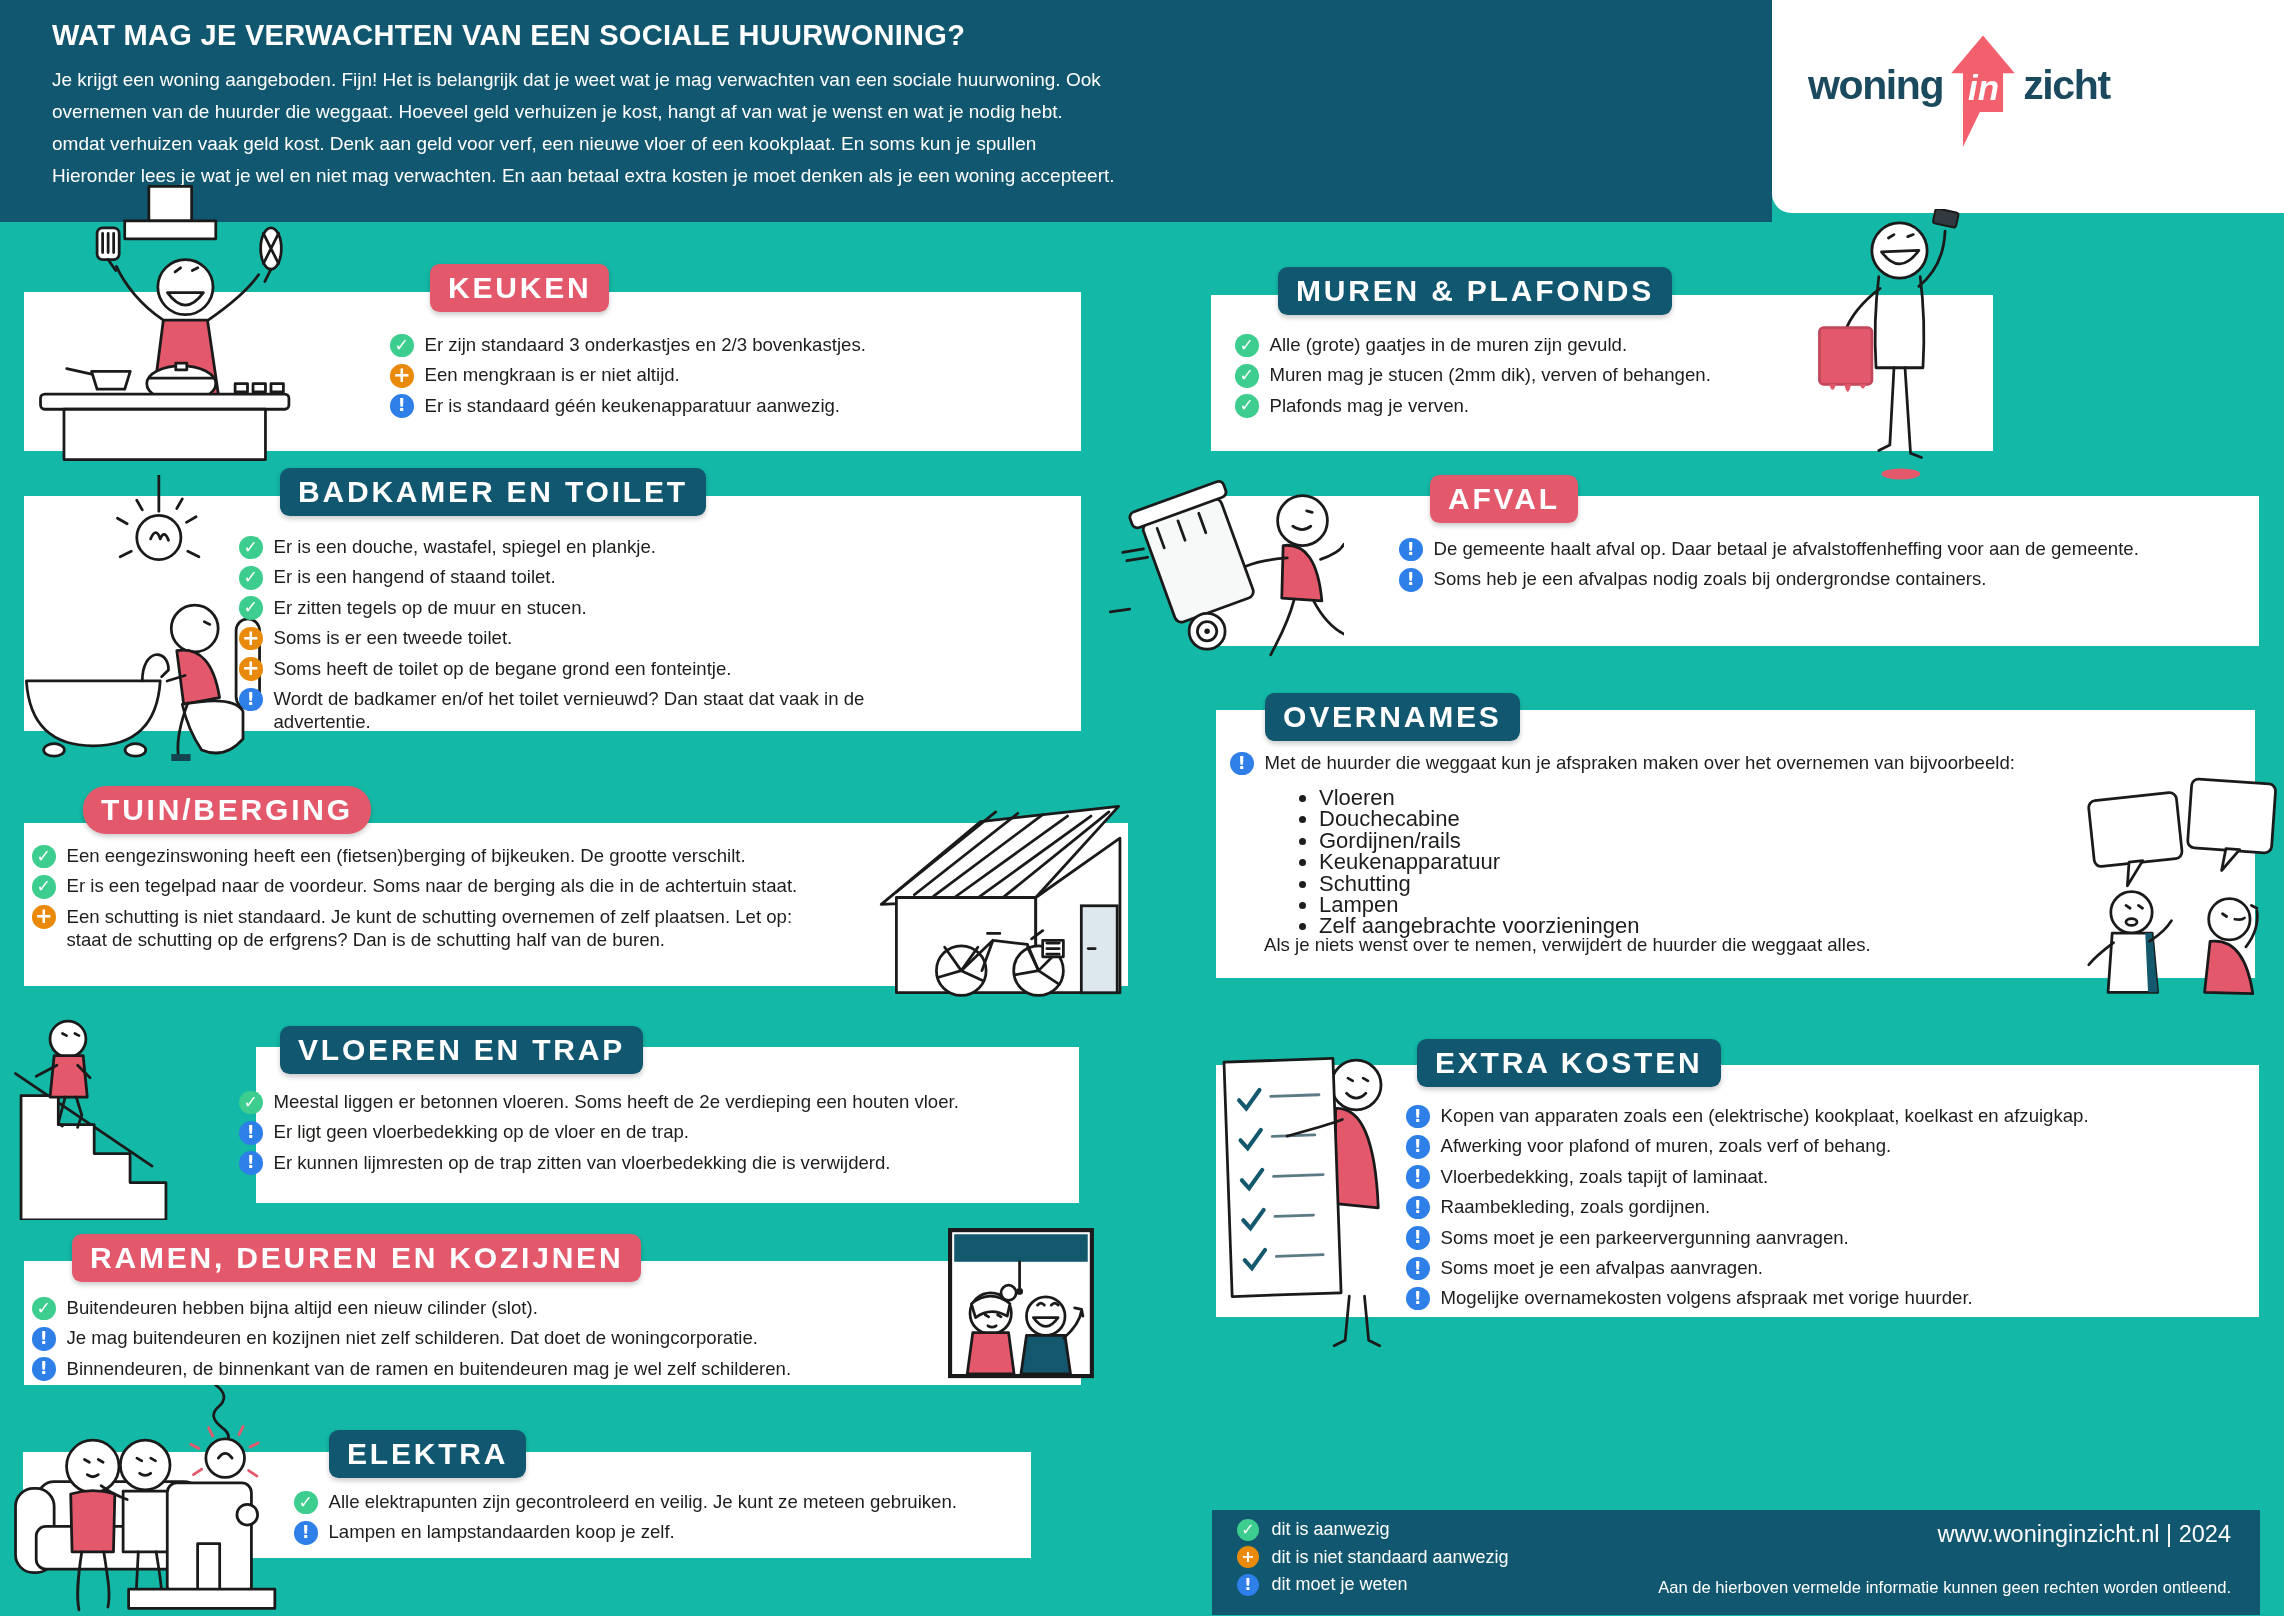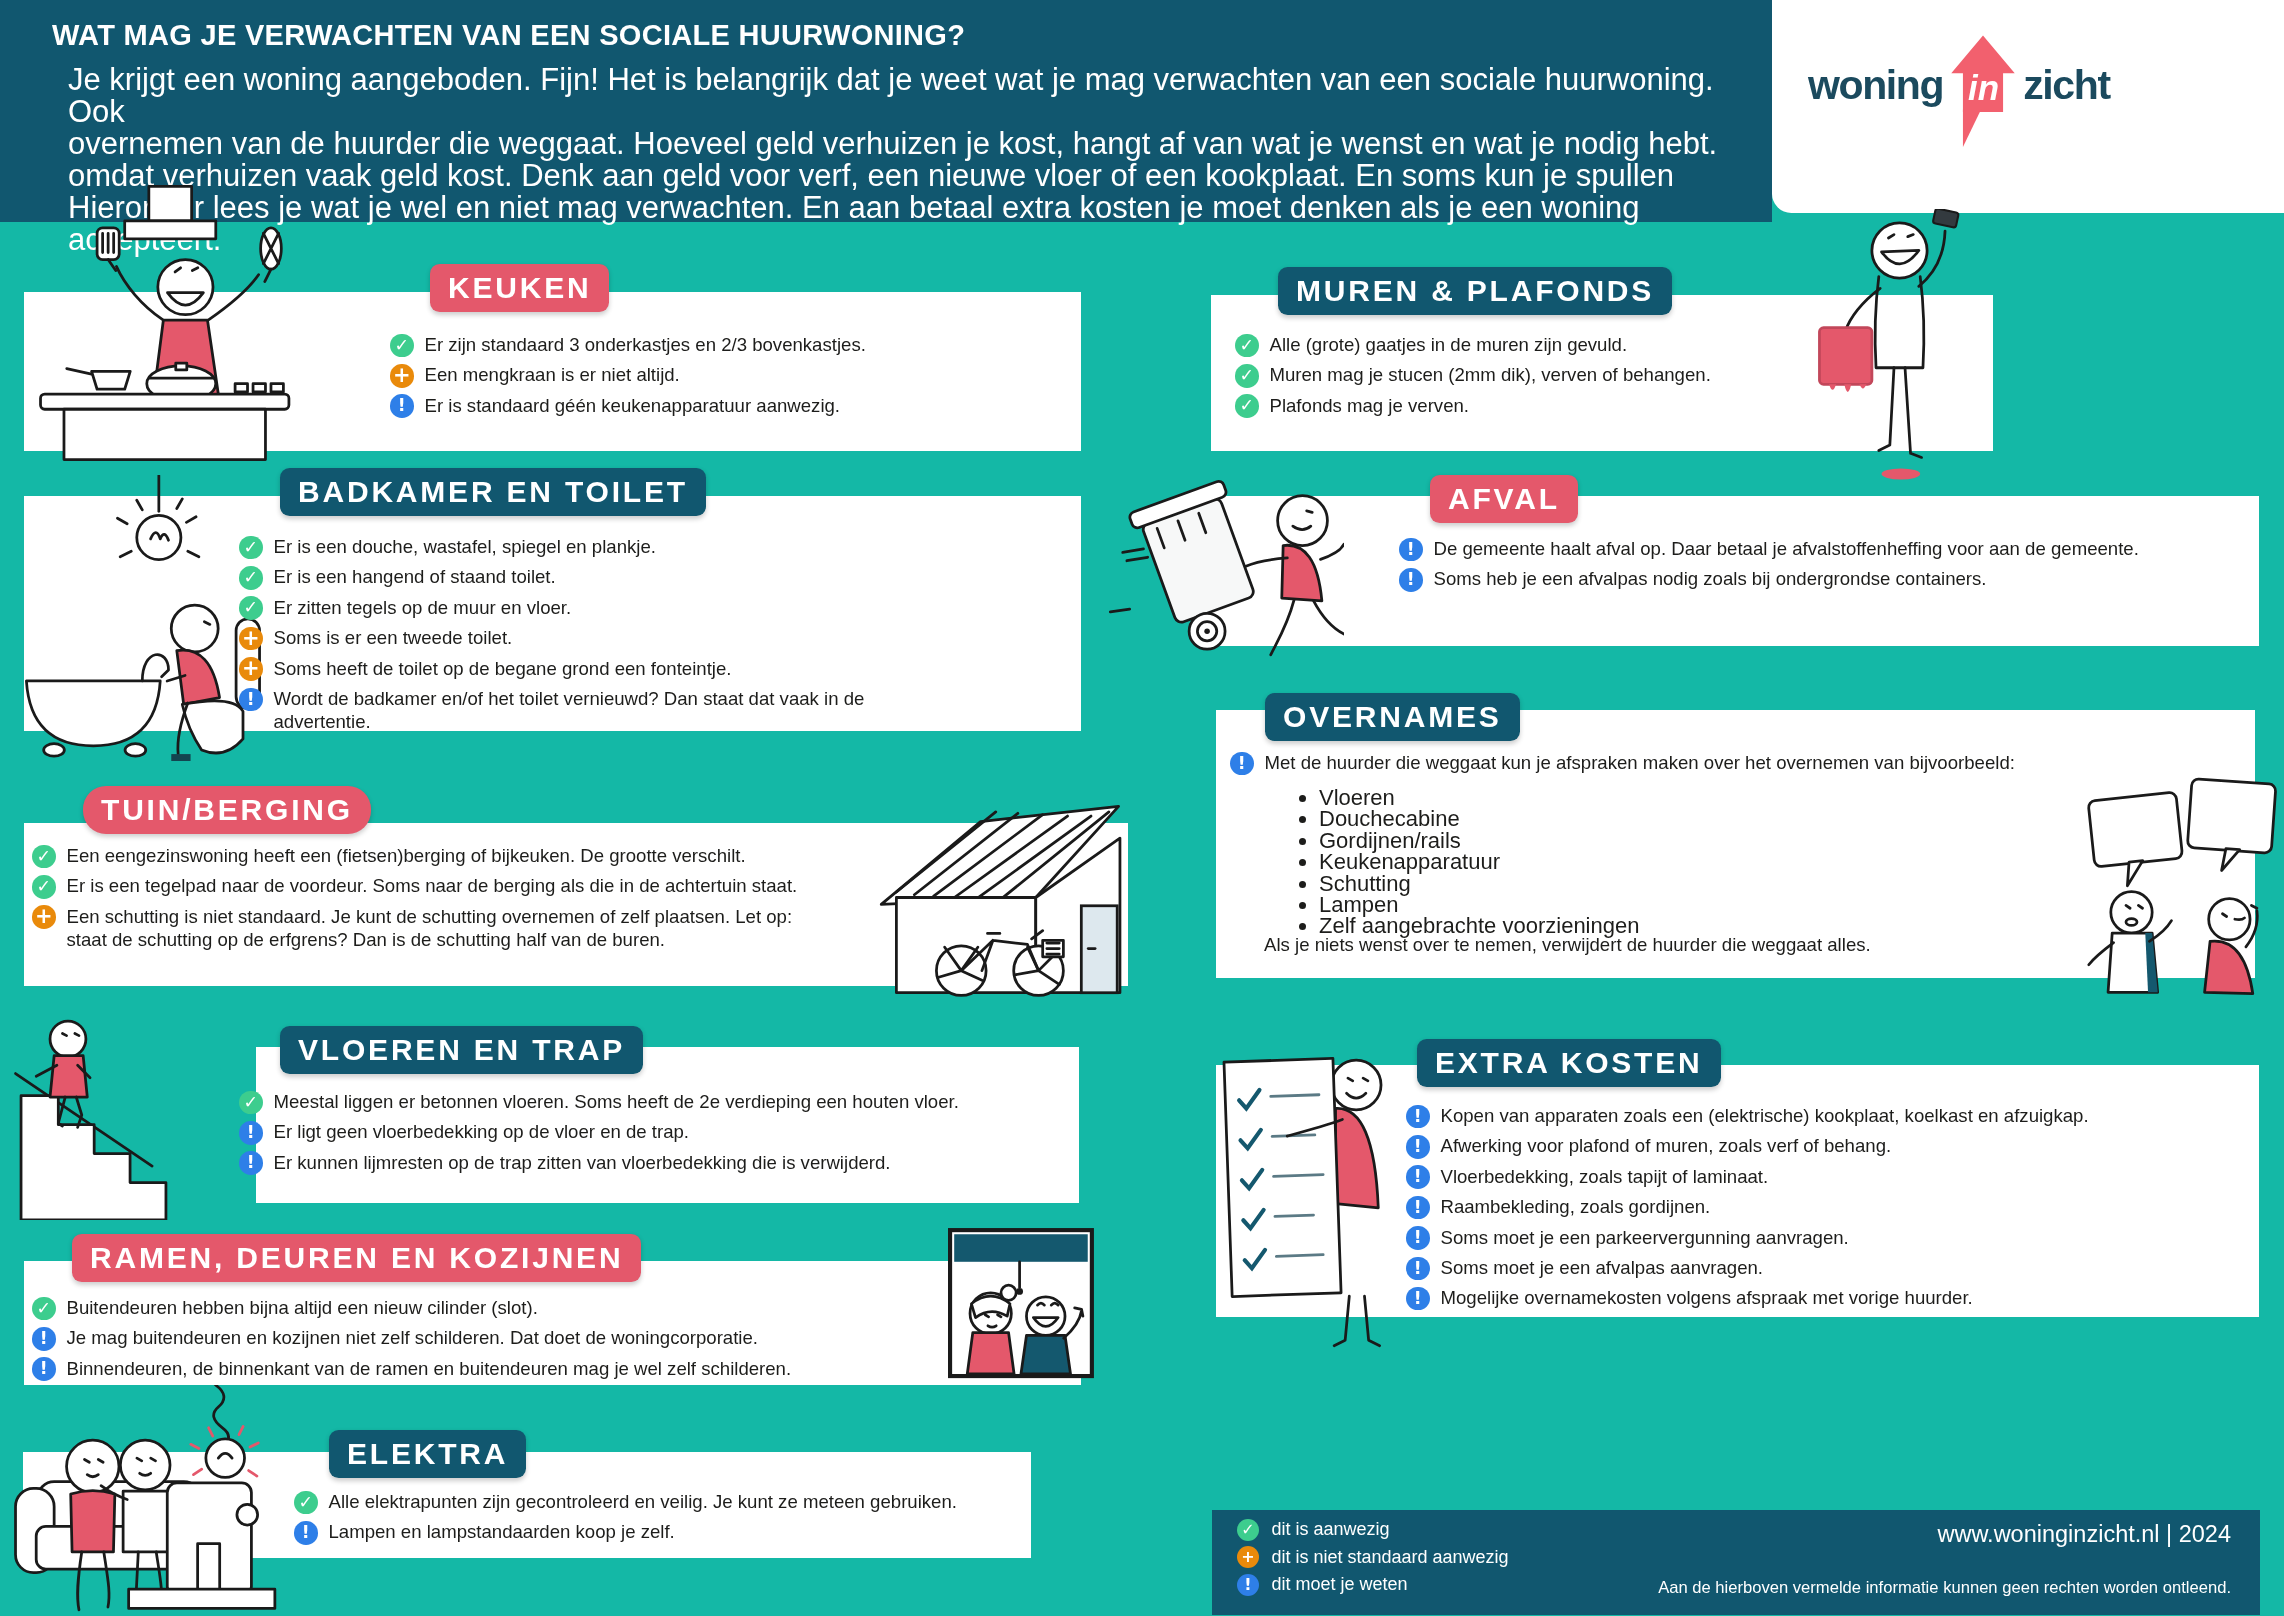--- a/index.html
+++ b/index.html
@@ -4,21 +4,21 @@
 <title>Wat mag je verwachten van een sociale huurwoning?</title>
 <style>
   html,body{margin:0;padding:0;background:#cfd8da;}
   #canvas{position:relative;width:2284px;height:1616px;background:#14b8a6;
           font-family:"Liberation Sans",sans-serif;overflow:hidden;}
 
   
   .header{position:absolute;left:0;top:0;width:1772px;height:222px;background:#11576f;}
   .header h1{position:absolute;left:52px;top:19.3px;margin:0;color:#fff;font-size:29px;
              font-weight:bold;letter-spacing:0.3px;}
-  .intro{position:absolute;left:68px;top:64px;width:1699px;color:#fff;font-size:31px;line-height:32px;}
+  .intro{position:absolute;left:52px;top:64px;width:1699px;color:#fff;font-size:19px;line-height:32px;}
   .intro span{display:block;}
 
   
   .logo-panel{position:absolute;left:1772px;top:0;width:512px;height:213px;background:#fff;
               border-bottom-left-radius:19.3px;}
   .logo-row{position:absolute;left:36px;top:33px;display:flex;align-items:center;}
   .logo-word{font-size:41px;font-weight:800;color:#1b4a5e;letter-spacing:-1.4px;line-height:1;}
   .logo-house{margin:0 4.1px -18px 4.1px;}
 
   
@@ -334,21 +334,21 @@
       <li class="item">
         <span class="ic check">✓</span>
         <span>Er is een douche, wastafel, spiegel en plankje.</span>
       </li>
       <li class="item">
         <span class="ic check">✓</span>
         <span>Er is een hangend of staand toilet.</span>
       </li>
       <li class="item">
         <span class="ic check">✓</span>
-        <span>Er zitten tegels op de muur en vloer.</span>
+        <span>Er zitten tegels op de muur en stucen.</span>
       </li>
       <li class="item">
         <span class="ic plus">+</span>
         <span>Soms is er een tweede toilet.</span>
       </li>
       <li class="item">
         <span class="ic plus">+</span>
         <span>Soms heeft de toilet op de begane grond een fonteintje.</span>
       </li>
       <li class="item">

